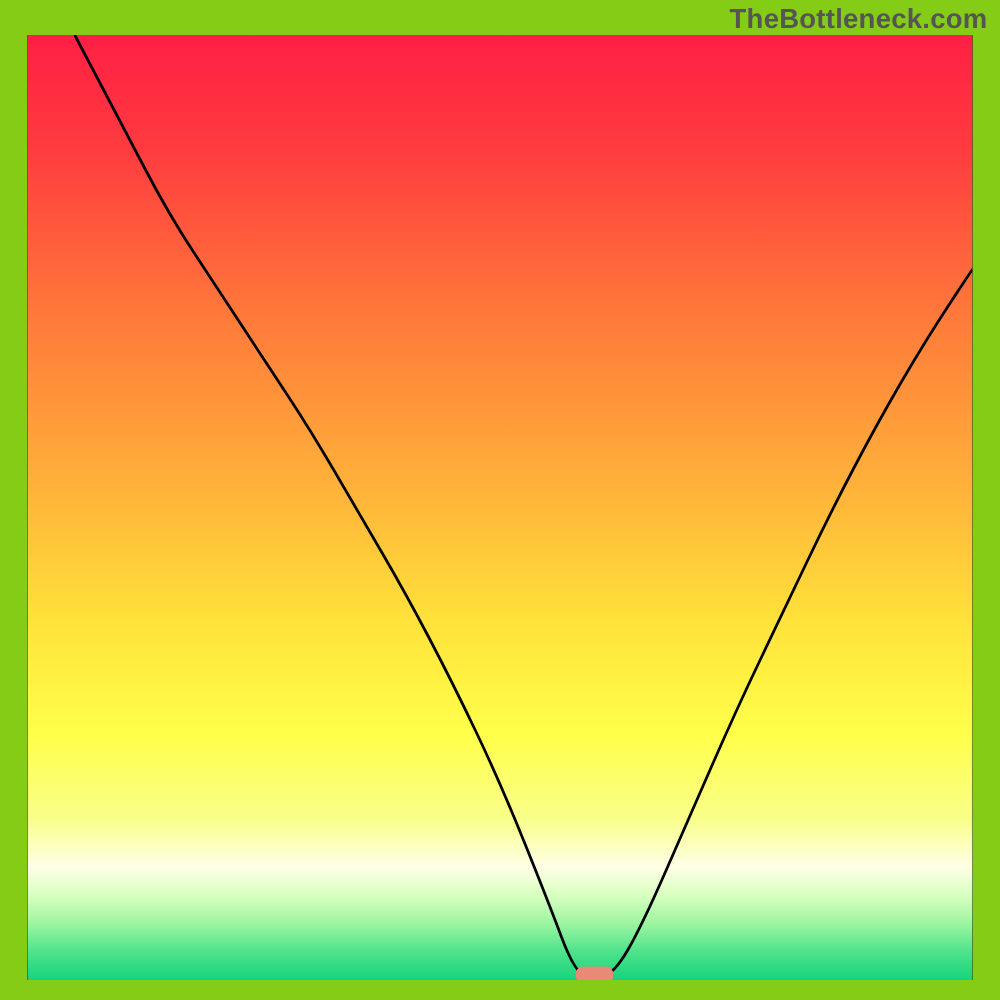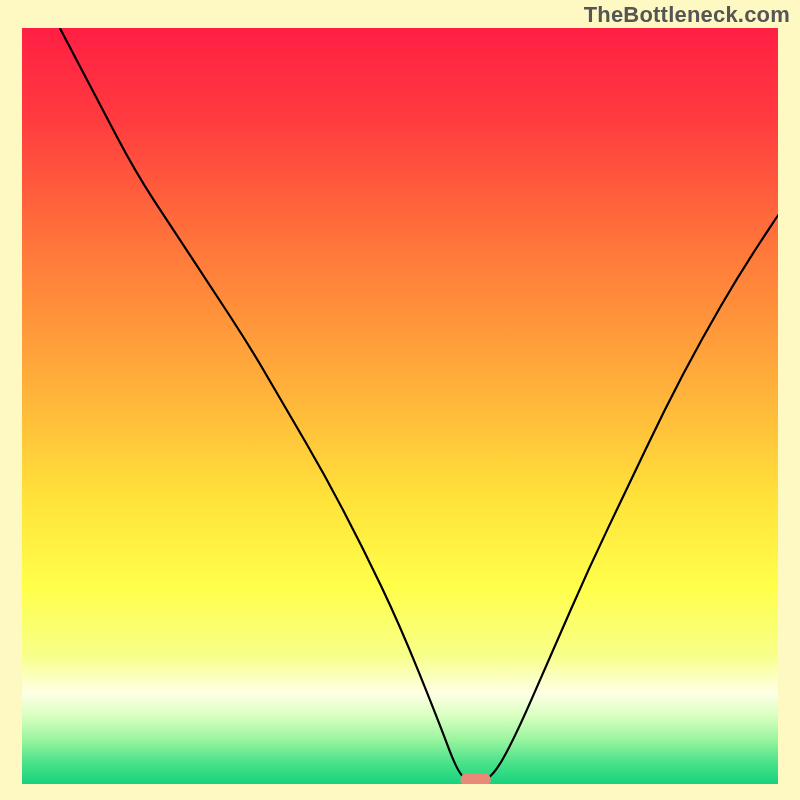--- a/index.html
+++ b/index.html
@@ -7,21 +7,21 @@
     padding: 0;
     width: 800px;
     height: 800px;
     background: #000;
     overflow: hidden;
   }
   .outer {
     position: relative;
     width: 800px;
     height: 800px;
-    background: #fef9c3;
+    background: #84cc16;
   }
   .watermark {
     position: absolute;
     top: 2px;
     right: 10px;
     font-family: Arial, Helvetica, sans-serif;
     font-size: 22px;
     font-weight: 600;
     color: #555;
     letter-spacing: 0.2px;

